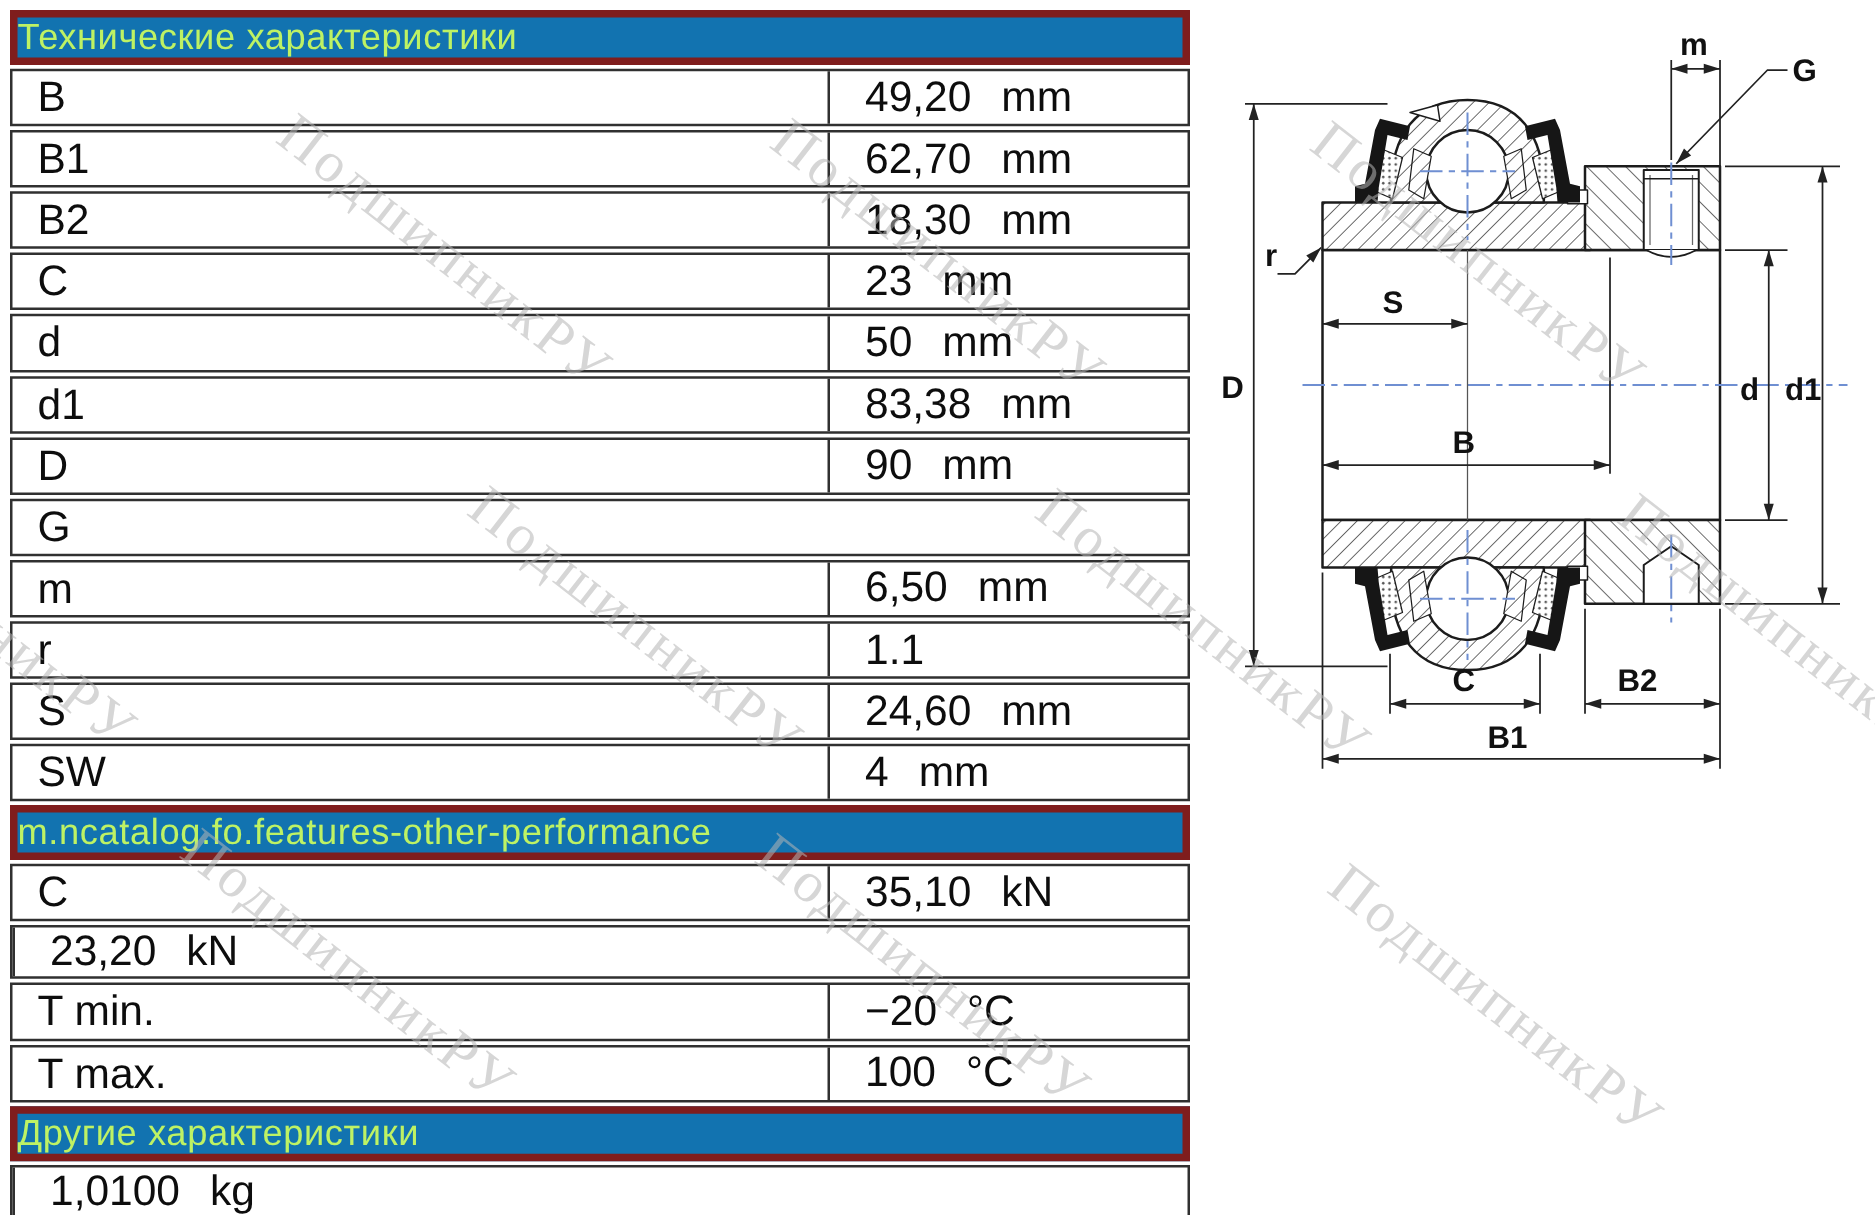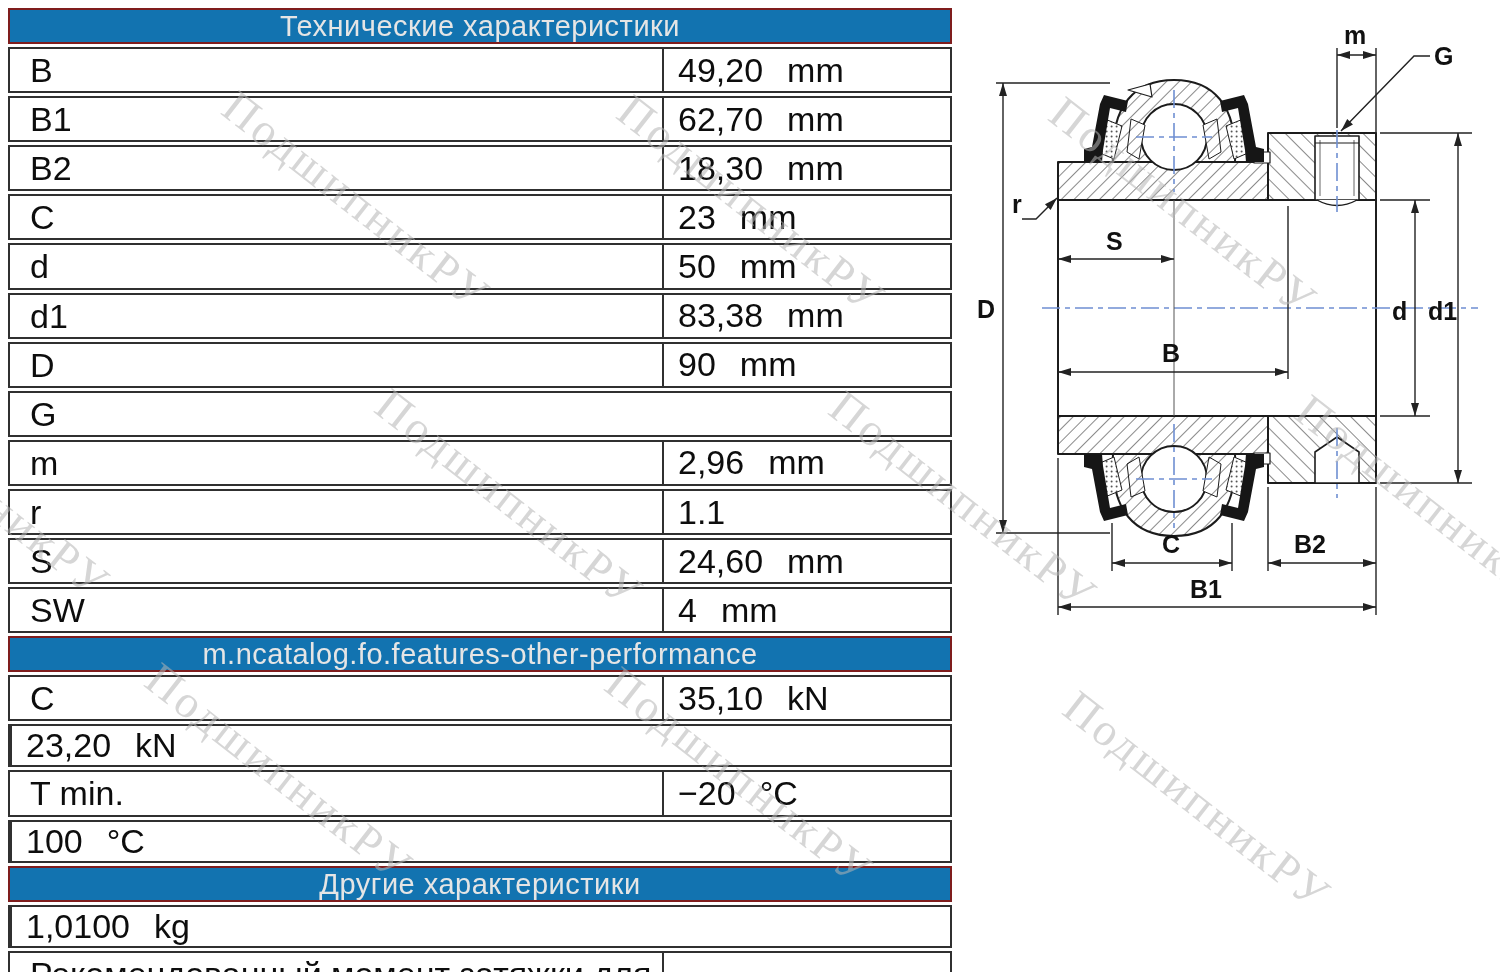--- a/index.html
+++ b/index.html
@@ -1,27 +1,27 @@
 <!DOCTYPE html>
 <html><head>
 <meta charset="utf-8">
 <style>
   html,body{margin:0;padding:0;background:#fff;}
   .page{position:relative;width:1500px;height:972px;background:#fff;overflow:hidden;
         font-family:"Liberation Sans",sans-serif;}
 
   
   #spec-table{position:absolute;left:8px;top:8px;width:944px;z-index:1;}
-  .sec-header{height:32px;line-height:32px;border:2px solid #7f1d1d;color:#e5e5e5;
-              text-align:center;font-size:29px;margin-bottom:3px;letter-spacing:.5px;}
+  .sec-header{height:32px;line-height:32px;border:6px solid #7f1d1d;color:#bef264;
+              text-align:left;font-size:29px;margin-bottom:3px;letter-spacing:.5px;}
   .trow{display:flex;align-items:stretch;border:2px solid #303030;margin-bottom:3px;
         min-height:36px;font-size:34px;color:#0d0d0d;background:transparent;}
   .trow .lbl{flex:1;display:flex;align-items:center;padding:1px 8px 1px 20px;line-height:1.18;}
   .trow .val{width:288px;box-sizing:border-box;display:flex;align-items:center;
-             border-left:2px solid #303030;padding-left:14px;}
+             border-left:2px solid #303030;padding-left:28px;}
   .unit{margin-left:24px;}
 
   
   .wm{position:absolute;font-family:"Liberation Serif",serif;font-size:46px;
       letter-spacing:3px;transform:rotate(38deg);transform-origin:0 0;
       white-space:nowrap;opacity:.55;z-index:6;pointer-events:none;}
 
   
   #drawing{position:absolute;left:0;top:0;z-index:2;}
   .dim-label{font-family:"Liberation Sans",sans-serif;font-weight:bold;font-size:25px;fill:#111;}
@@ -81,21 +81,21 @@
           <span>90</span>
           <span class="unit">mm</span>
         </div>
       </div>
       <div class="trow">
         <div class="lbl">G</div>
       </div>
       <div class="trow">
         <div class="lbl">m</div>
         <div class="val">
-          <span>2,96</span>
+          <span>6,50</span>
           <span class="unit">mm</span>
         </div>
       </div>
       <div class="trow">
         <div class="lbl">r</div>
         <div class="val">
           <span>1.1</span>
           <span class="unit"></span>
         </div>
       </div>
@@ -128,20 +128,21 @@
         </div>
       </div>
       <div class="trow">
         <div class="lbl">T min.</div>
         <div class="val">
           <span>−20</span>
           <span class="unit">°C</span>
         </div>
       </div>
       <div class="trow">
+        <div class="lbl">T max.</div>
         <div class="val">
           <span>100</span>
           <span class="unit">°C</span>
         </div>
       </div>
       <div class="sec-header" style="background: rgb(18, 115, 176);">Другие характеристики</div>
       <div class="trow">
         <div class="val">
           <span>1,0100</span>
           <span class="unit">kg</span>

